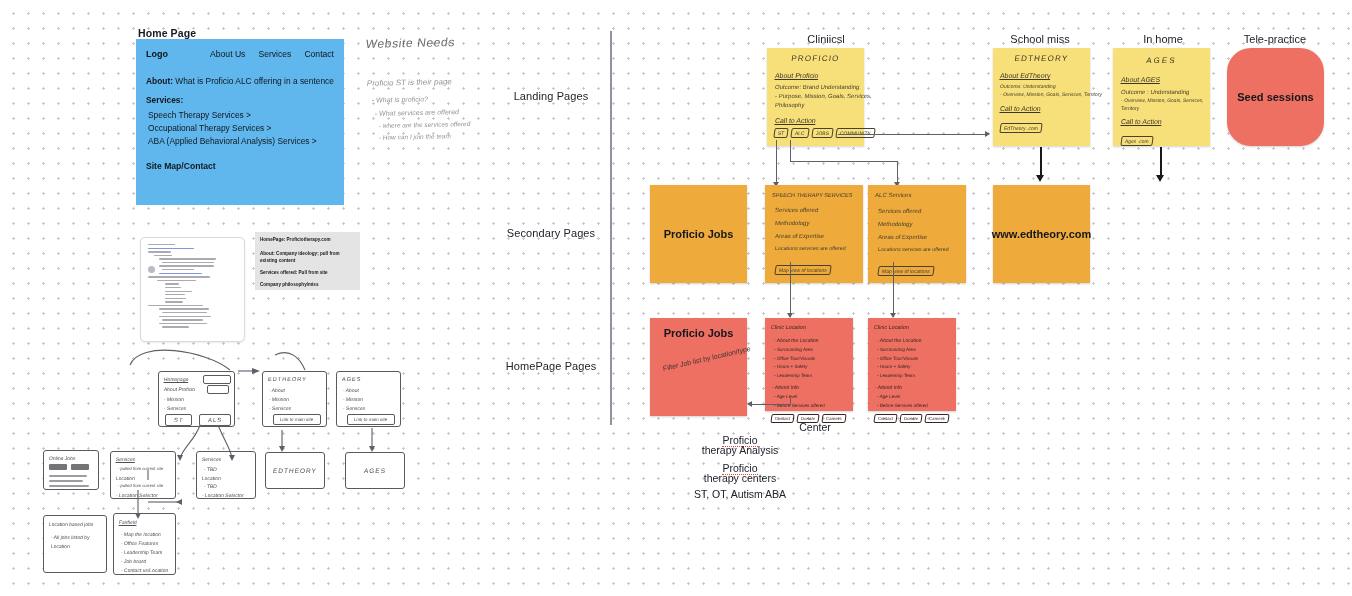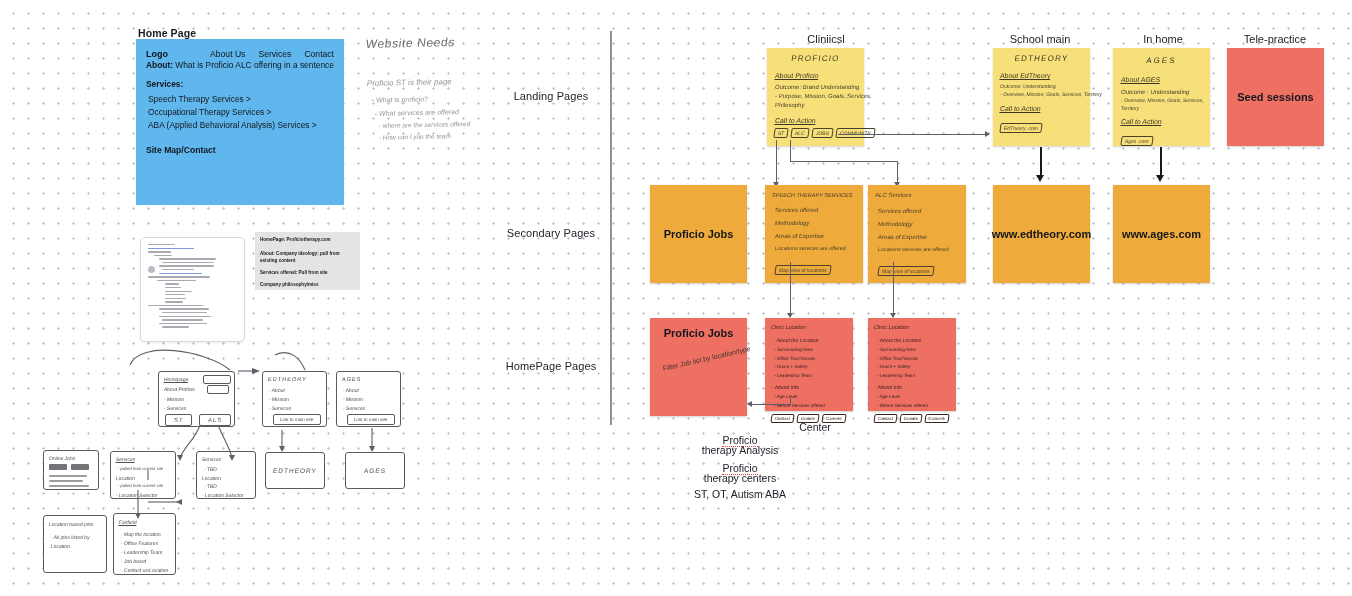--- a/index.html
+++ b/index.html
@@ -21,21 +21,21 @@
   .abs{position:absolute;box-sizing:border-box;}
   .lbl{font-size:11px;color:#20242b;letter-spacing:.1px;}
 
   
   #homepage-title{left:138px;top:27px;font-size:10.5px;font-weight:bold;color:#16191f;}
   #homepage-card{left:136px;top:39px;width:208px;height:166px;background:#5FB7EE;padding:10px 10px 0 10px;}
   #homepage-card .hp-row{display:flex;align-items:baseline;}
   #homepage-card .hp-logo{font-weight:bold;font-size:9px;color:#101317;}
   #homepage-card .hp-nav{margin-left:auto;display:flex;gap:13px;}
   #homepage-card .hp-nav span{font-size:8.6px;color:#12161b;}
-  .hp-p{font-size:8.4px;color:#13171c;margin-top:0;line-height:1.45;}
+  .hp-p{font-size:8.4px;color:#13171c;margin-top:16px;line-height:1.45;}
   .hp-b{font-weight:bold;}
   .spell{border-bottom:1.4px dotted #e0483c;}
   .hp-svc{font-size:8.4px;margin-top:3px;line-height:1.5;color:#13171c;padding-left:2px;}
   .hp-foot{font-size:8.6px;font-weight:bold;margin-top:14px;color:#13171c;}
   .hw{
     font-family:"Liberation Sans", sans-serif;
     color:#4a4a4a;
     transform:skewX(-9deg) rotate(-1.2deg);
     white-space:nowrap;
     opacity:.82;
@@ -156,21 +156,21 @@
   <div class="abs hw hw-lite" style="left:379px;top:121px;font-size:6.5px;">- where are the services offered</div>
   <div class="abs hw hw-lite" style="left:379px;top:133px;font-size:6.5px;">- How can I join the team</div>
 
   <div class="abs lbl" style="left:492px;top:90px;width:118px;text-align:center;">Landing Pages</div>
   <div class="abs lbl" style="left:492px;top:227px;width:118px;text-align:center;">Secondary Pages</div>
   <div class="abs lbl" style="left:492px;top:360px;width:118px;text-align:center;">HomePage Pages</div>
 
   <div class="abs" id="divider"></div>
 
   <div class="abs col-title" style="left:746px;top:33px;width:160px;">Cliniicsl</div>
-  <div class="abs col-title" style="left:975px;top:33px;width:130px;">School main</div>
+  <div class="abs col-title" style="left:975px;top:33px;width:130px;">School miss</div>
   <div class="abs col-title" style="left:1100px;top:33px;width:126px;">In home</div>
   <div class="abs col-title" style="left:1216px;top:33px;width:118px;">Tele-practice</div>
 
   <div class="abs sticky yellow" style="left:767px;top:48px;width:97px;height:98px;">
     <div class="st-title" style="margin-top:6px;">PROFICIO</div>
     <div class="st-h" style="margin:9px 0 0 8px;">About Proficio</div>
     <div class="st-t" style="margin:4px 0 0 8px;">Outcome: Brand Understanding</div>
     <div class="st-t" style="margin-left:8px;">-  Purpose, Mission, Goals, Services,</div>
     <div class="st-t" style="margin-left:8px;">   Philosophy</div>
     <div class="st-h" style="margin:7px 0 0 8px;">Call to Action</div>
@@ -198,21 +198,21 @@
     <div class="st-h" style="margin:11px 0 0 8px;">About AGES</div>
     <div class="st-t" style="margin:5px 0 0 8px;">Outcome : Understanding</div>
     <div class="st-t" style="margin-left:8px;font-size:5px;">-  Overview, Mission, Goals, Services,</div>
     <div class="st-t" style="margin-left:8px;font-size:5px;">    Territory</div>
     <div class="st-h" style="margin:6px 0 0 8px;">Call to Action</div>
     <div style="margin:4px 0 0 8px;">
       <span class="st-box">Ages .com</span>
     </div>
   </div>
 
-  <div class="abs sticky red" style="left:1227px;top:48px;width:97px;height:98px;display:flex;align-items:center;justify-content:center;">
+  <div class="abs sticky red" style="left:1227px;top:48px;width:97px;height:98px;display:flex;align-items:center;justify-content:center;border-radius:24px;">
     <span class="card-label">Seed sessions</span>
   </div>
 
   <div class="thin-h" style="left:838px;top:134px;width:148px;"></div>
   <div class="thin-head-r" style="left:985px;top:131px;"></div>
 
   <div class="thin-v" style="left:776px;top:140px;height:45px;"></div>
   <div class="thin-head-d" style="left:773px;top:182px;"></div>
 
   <div class="thin-v" style="left:790px;top:140px;height:22px;"></div>
@@ -243,23 +243,20 @@
     <div class="st-t" style="margin:4px 0 0 10px;font-size:5.3px;">Locations services are offered</div>
     <div style="margin:5px 0 0 10px;">
       <span class="st-box">Map view of locations</span>
     </div>
   </div>
 
   <div class="abs sticky orange" style="left:993px;top:185px;width:97px;height:98px;display:flex;align-items:center;justify-content:center;">
     <span class="card-label">www.edtheory.com</span>
   </div>
 
-  <div class="abs sticky orange" style="left:1113px;top:185px;width:97px;height:98px;display:flex;align-items:center;justify-content:center;">
-    <span class="card-label">www.ages.com</span>
-  </div>
 
   <div class="arrow-v" style="left:1040px;top:147px;height:30px;"></div>
   <div class="arrow-head-d" style="left:1036px;top:175px;"></div>
   <div class="arrow-v" style="left:1160px;top:147px;height:30px;"></div>
   <div class="arrow-head-d" style="left:1156px;top:175px;"></div>
 
   <div class="thin-v" style="left:790px;top:262px;height:55px;"></div>
   <div class="thin-head-d" style="left:787px;top:313px;"></div>
   <div class="thin-v" style="left:893px;top:262px;height:55px;"></div>
   <div class="thin-head-d" style="left:890px;top:313px;"></div>

